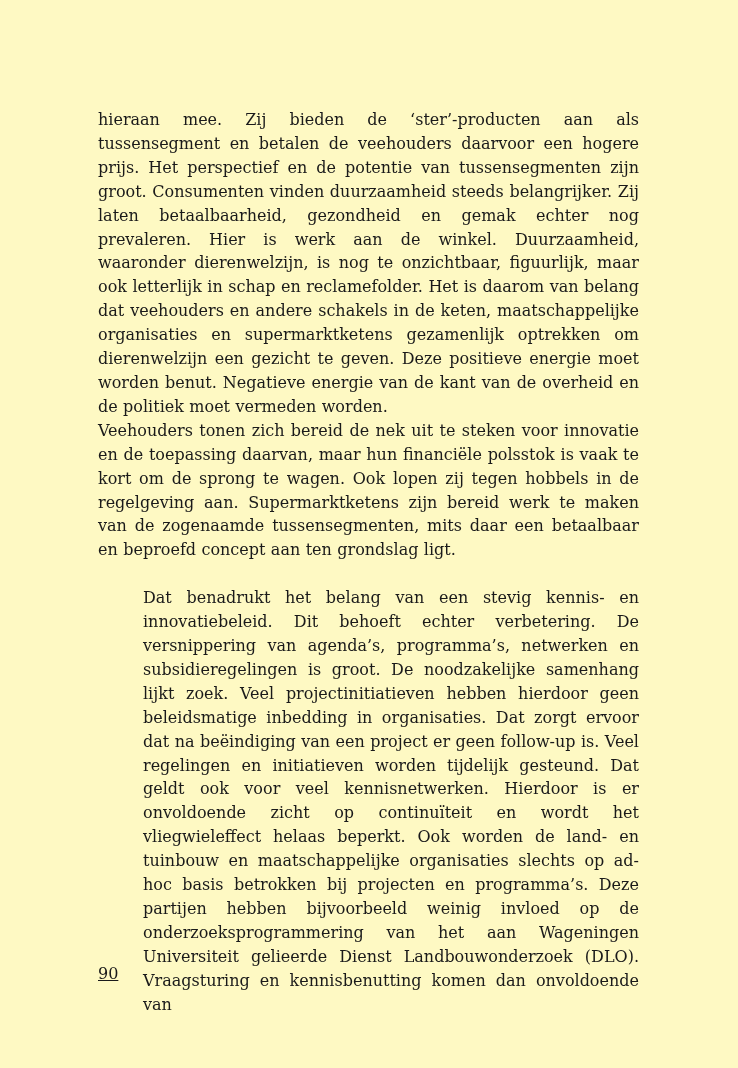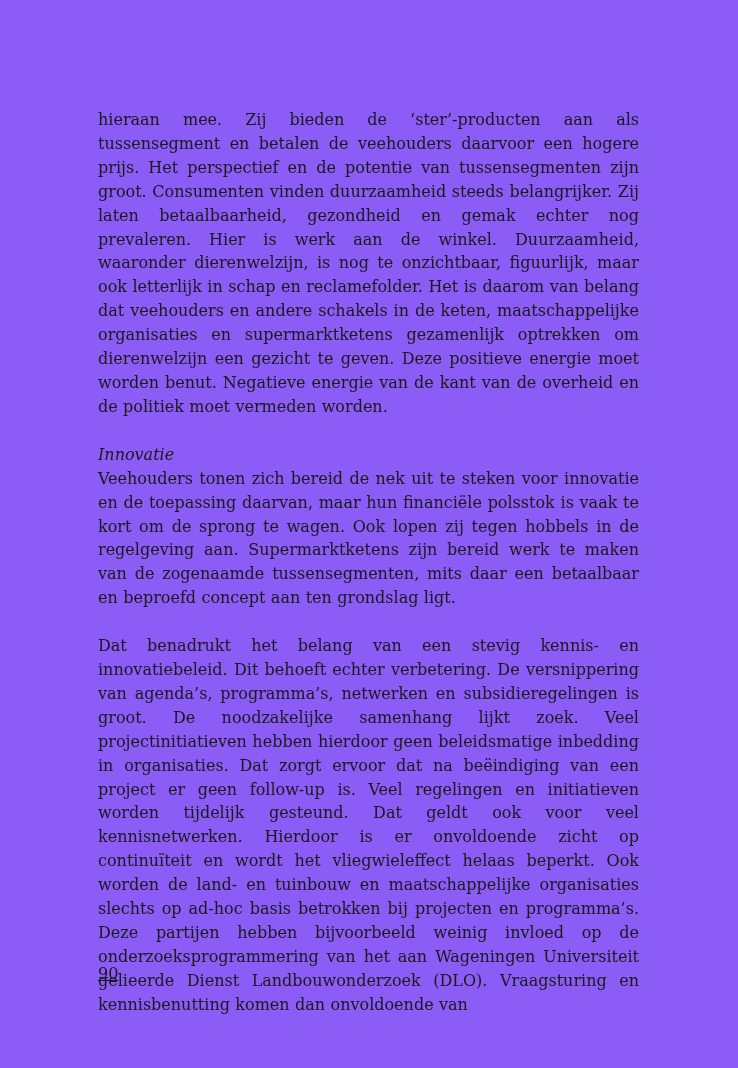--- a/index.html
+++ b/index.html
@@ -11,38 +11,39 @@
     height: 1068px;
     background: #ffffff;
     color: #1a1a1a;
     font-family: "DejaVu Serif", "Liberation Serif", serif;
     position: relative;
     overflow: hidden;
   }
   .page {
     position: absolute;
     inset: 0;
-    background: #8b5cf6;
+    background: #fef9c3;
   }
   .text-block {
     position: absolute;
     left: 98px;
     top: 108px;
     width: 541px;
   }
   p.body {
     margin: 0;
     font-size: 16px;
     line-height: 23.9px;
     text-align: justify;
     hyphens: none;
     word-spacing: 0.02em;
   }
   p.body.spaced {
     margin-top: 24px;
+    margin-left: 45px;
   }
   p.heading {
     margin: 24px 0 0 0;
     font-size: 16px;
     line-height: 23.9px;
     font-style: italic;
     text-align: left;
   }
   .page-number {
     position: absolute;
@@ -52,18 +53,17 @@
     line-height: 23.9px;
     text-decoration: underline;
   }
 </style>
 </head>
 <body>
 
 <div class="page">
   <main class="text-block">
     <p class="body">hieraan mee. Zij bieden de ‘ster’-producten aan als tussensegment en betalen de veehouders daarvoor een hogere prijs. Het perspectief en de potentie van tussensegmenten zijn groot. Consumenten vinden duurzaamheid steeds belangrijker. Zij laten betaalbaarheid, gezondheid en gemak echter nog prevaleren. Hier is werk aan de winkel. Duurzaamheid, waaronder dierenwelzijn, is nog te onzichtbaar, figuurlijk, maar ook letterlijk in schap en reclamefolder. Het is daarom van belang dat veehouders en andere schakels in de keten, maatschappelijke organisaties en supermarktketens gezamenlijk optrekken om dierenwelzijn een gezicht te geven. Deze positieve energie moet worden benut. Negatieve energie van de kant van de overheid en de politiek moet vermeden worden.</p>
-    <p class="heading">Innovatie</p>
     <p class="body">Veehouders tonen zich bereid de nek uit te steken voor innovatie en de toepassing daarvan, maar hun financiële polsstok is vaak te kort om de sprong te wagen. Ook lopen zij tegen hobbels in de regelgeving aan. Supermarktketens zijn bereid werk te maken van de zogenaamde tussensegmenten, mits daar een betaalbaar en beproefd concept aan ten grondslag ligt.</p>
     <p class="body spaced">Dat benadrukt het belang van een stevig kennis- en innovatiebeleid. Dit behoeft echter verbetering. De versnippering van agenda’s, programma’s, netwerken en subsidieregelingen is groot. De noodzakelijke samenhang lijkt zoek. Veel projectinitiatieven hebben hierdoor geen beleidsmatige inbedding in organisaties. Dat zorgt ervoor dat na beëindiging van een project er geen follow-up is. Veel regelingen en initiatieven worden tijdelijk gesteund. Dat geldt ook voor veel kennisnetwerken. Hierdoor is er onvoldoende zicht op continuïteit en wordt het vliegwieleffect helaas beperkt. Ook worden de land- en tuinbouw en maatschappelijke organisaties slechts op ad-hoc basis betrokken bij projecten en programma’s. Deze partijen hebben bijvoorbeeld weinig invloed op de onderzoeksprogrammering van het aan Wageningen Universiteit gelieerde Dienst Landbouwonderzoek (DLO). Vraagsturing en kennisbenutting komen dan onvoldoende van</p>
   </main>
   <div class="page-number">90</div>
 </div>
 
 </body></html>

